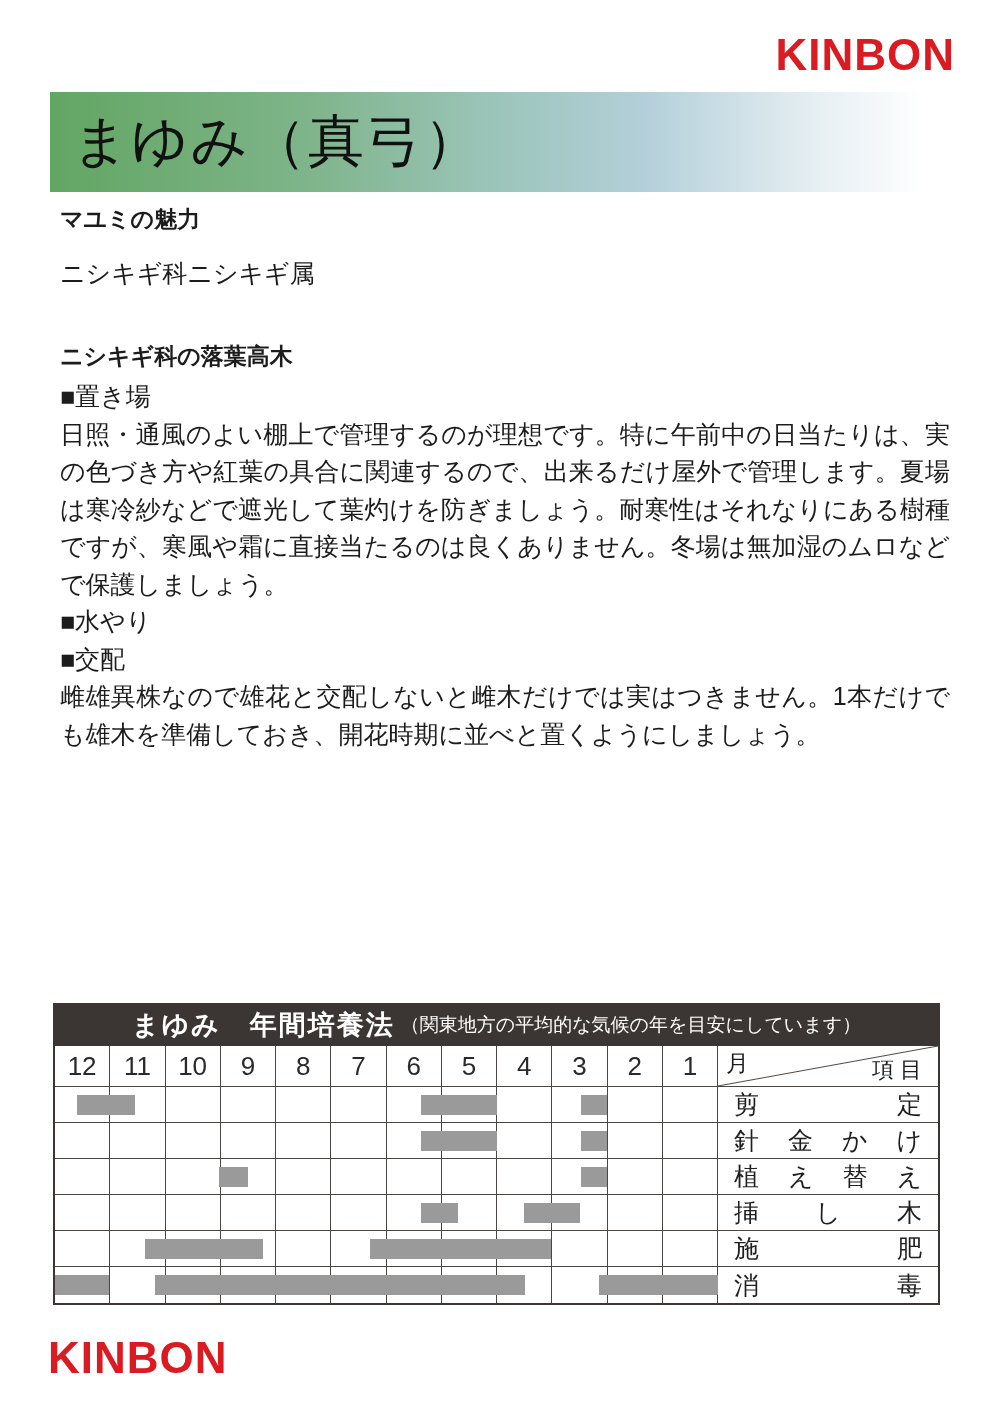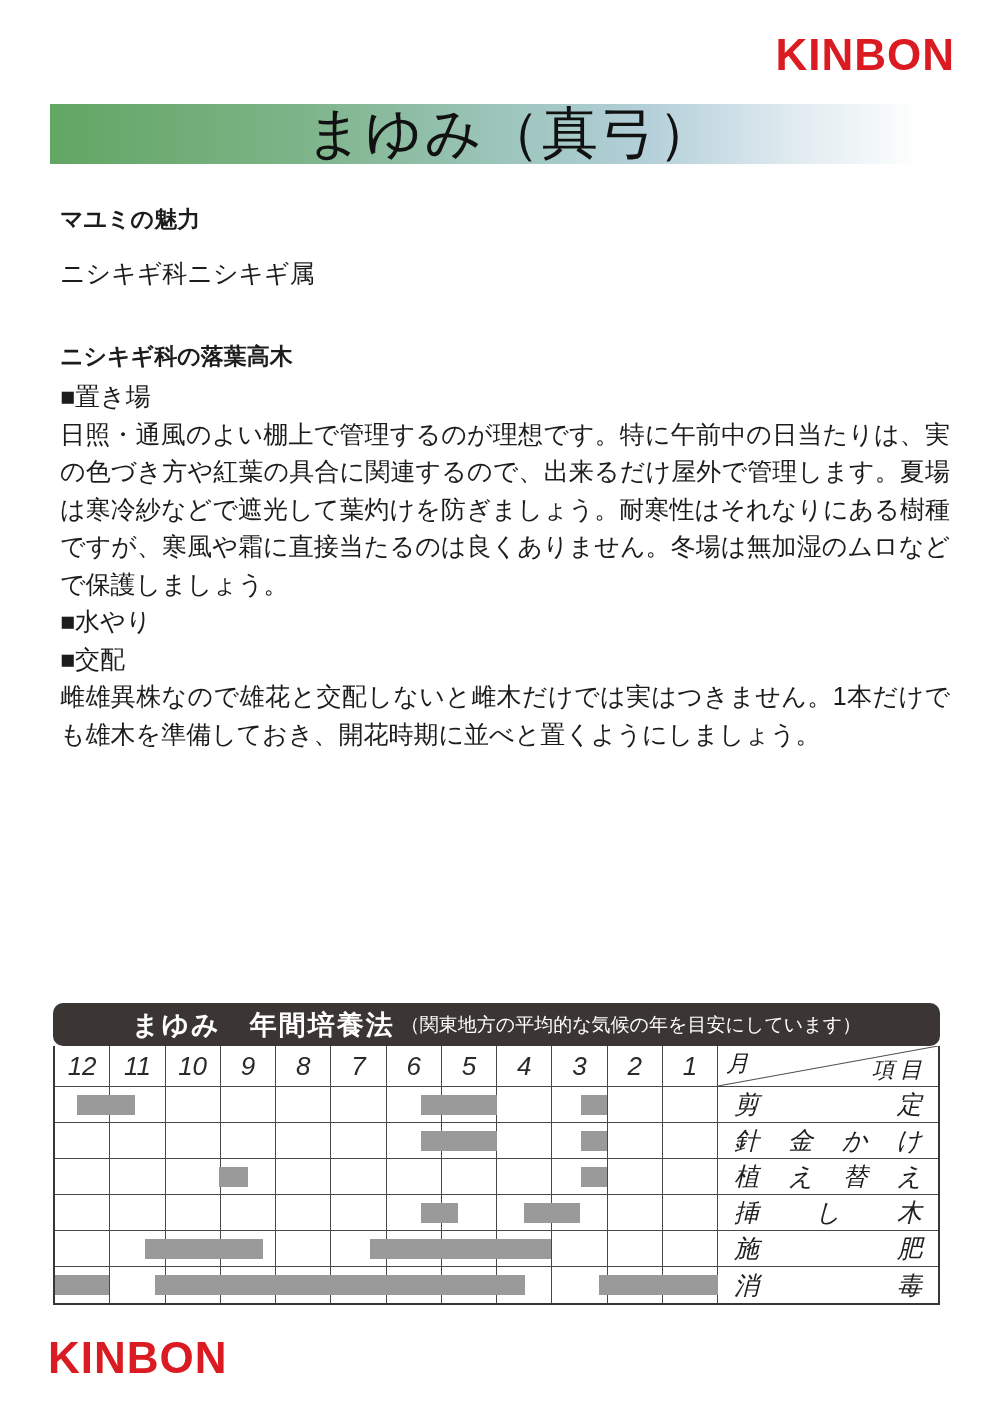--- a/index.html
+++ b/index.html
@@ -11,46 +11,46 @@
   
   .logo{
     position:absolute;font-weight:800;color:var(--red,#da1b22);
     font-size:44px;letter-spacing:1px;line-height:1;
     font-family:"Liberation Sans","DejaVu Sans",sans-serif;
   }
   .logo.top{top:33px;right:45px;}
   .logo.bottom{left:48px;top:1336px;}
   
   .title-bar{
-    position:absolute;left:50px;top:104px;width:900px;height:60px;
+    position:absolute;left:50px;top:92px;width:900px;height:100px;
     background:linear-gradient(90deg,#62a663 0%,#7eb489 28%,#9cc5bb 50%,#b3cfd9 66%,#e3edf1 84%,#ffffff 97%);
-    display:flex;align-items:center;justify-content:center;
+    display:flex;align-items:center;
   }
   .title-bar .title{
     font-family:"Liberation Serif","DejaVu Serif",serif;
     font-size:56px;color:#111;padding-left:22px;letter-spacing:2px;white-space:nowrap;
   }
   
   .content{position:absolute;left:60px;top:205px;width:890px;}
   .h-bold{font-size:23px;font-weight:bold;margin:0 0 10px 0;line-height:1.3;}
   .h-bold.advice{margin-top:50px;margin-bottom:6px;}
   .line{font-size:25px;line-height:37.5px;margin-top:20px;}
   .para{font-size:25px;line-height:37.5px;margin:0;text-align:justify;}
   .sub-title{font-size:25px;line-height:37.5px;}
   
   .calendar{position:absolute;left:53px;top:1003px;width:887px;}
   .cal-title{
-    height:43px;background:#3b3633;color:#fff;display:flex;align-items:center;justify-content:center;border-radius:10px;
+    height:43px;background:#3b3633;color:#fff;display:flex;align-items:center;justify-content:center;
   }
   .cal-title .t{
     font-family:"Liberation Serif","DejaVu Serif",serif;font-weight:bold;font-size:27px;letter-spacing:2px;
   }
   .cal-title .s{font-size:19px;margin-left:6px;letter-spacing:0;font-weight:normal;}
   .cal-grid{border:2px solid #3b3633;border-top:none;background:#fff;}
-  .cal-row{display:flex;position:relative;font-style:italic;}
+  .cal-row{display:flex;position:relative;}
   .cal-cell{
     box-sizing:border-box;width:55.25px;flex:0 0 55.25px;
     border-right:1px solid #4a4644;border-bottom:1px solid #4a4644;
     display:flex;align-items:center;justify-content:center;
   }
   .cal-row.header .cal-cell{height:41px;font-size:26px;color:#2a2a2a;}
   .cal-row.data .cal-cell{height:36px;}
   .label-cell{
     box-sizing:border-box;flex:1 1 auto;border-right:none;border-bottom:1px solid #4a4644;
     display:flex;align-items:center;justify-content:space-between;

